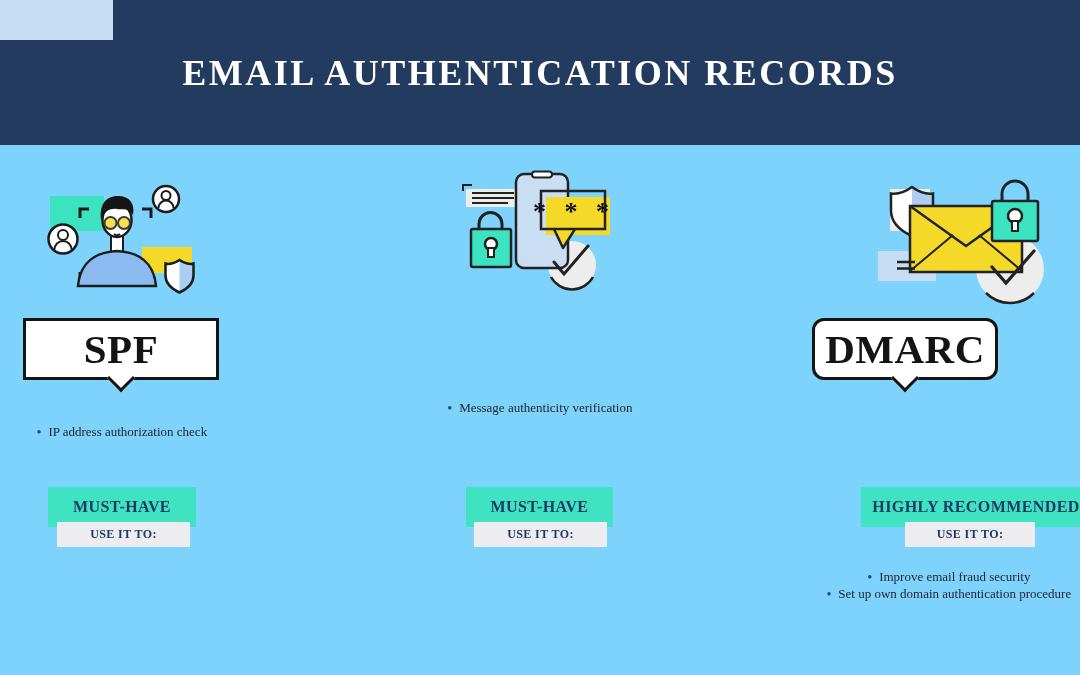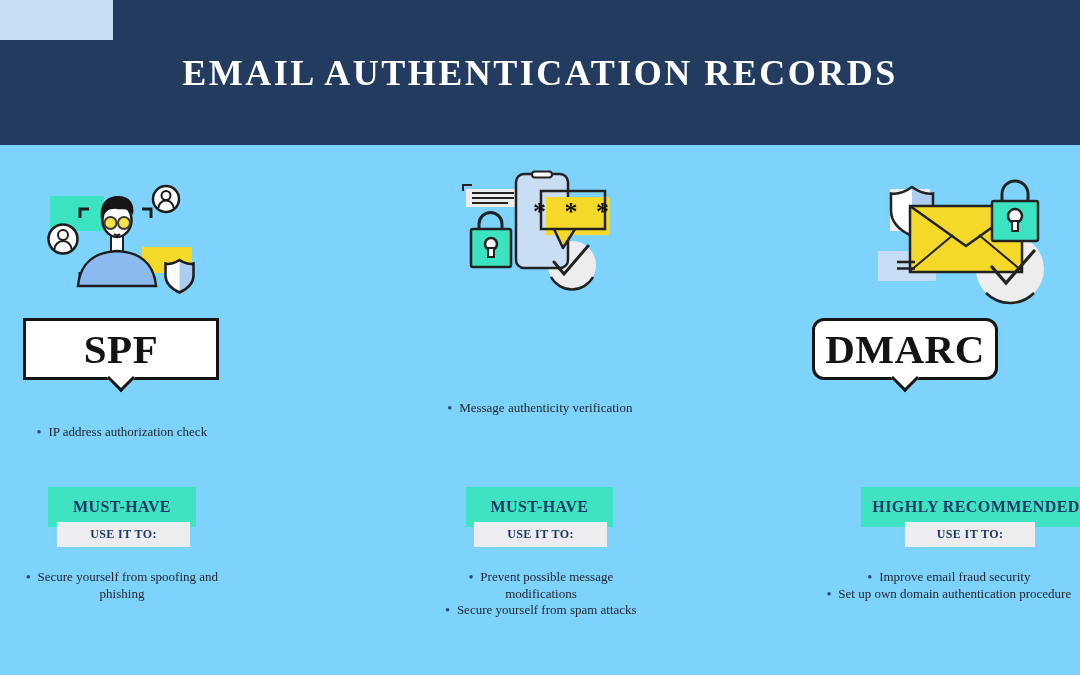--- a/index.html
+++ b/index.html
@@ -189,25 +189,18 @@
   </div>
 
   <div class="badge g-spf">MUST-HAVE</div>
   <div class="badge g-dkim">MUST-HAVE</div>
   <div class="badge g-dmarc">HIGHLY RECOMMENDED</div>
 
   <div class="useit t-spf">USE IT TO:</div>
   <div class="useit t-dkim">USE IT TO:</div>
   <div class="useit t-dmarc">USE IT TO:</div>
 
-  <div class="textblock uses-spf">
-    <span class="bullet">Secure yourself from spoofing and phishing</span>
-  </div>
-  <div class="textblock uses-dkim">
-    <span class="bullet">Prevent possible message modifications</span>
-    <span class="bullet">Secure yourself from spam attacks</span>
-  </div>
   <div class="textblock uses-dmarc">
     <span class="bullet">Improve email fraud security</span>
     <span class="bullet">Set up own domain authentication procedure</span>
   </div>
 
 </div>
 
 </body></html>

